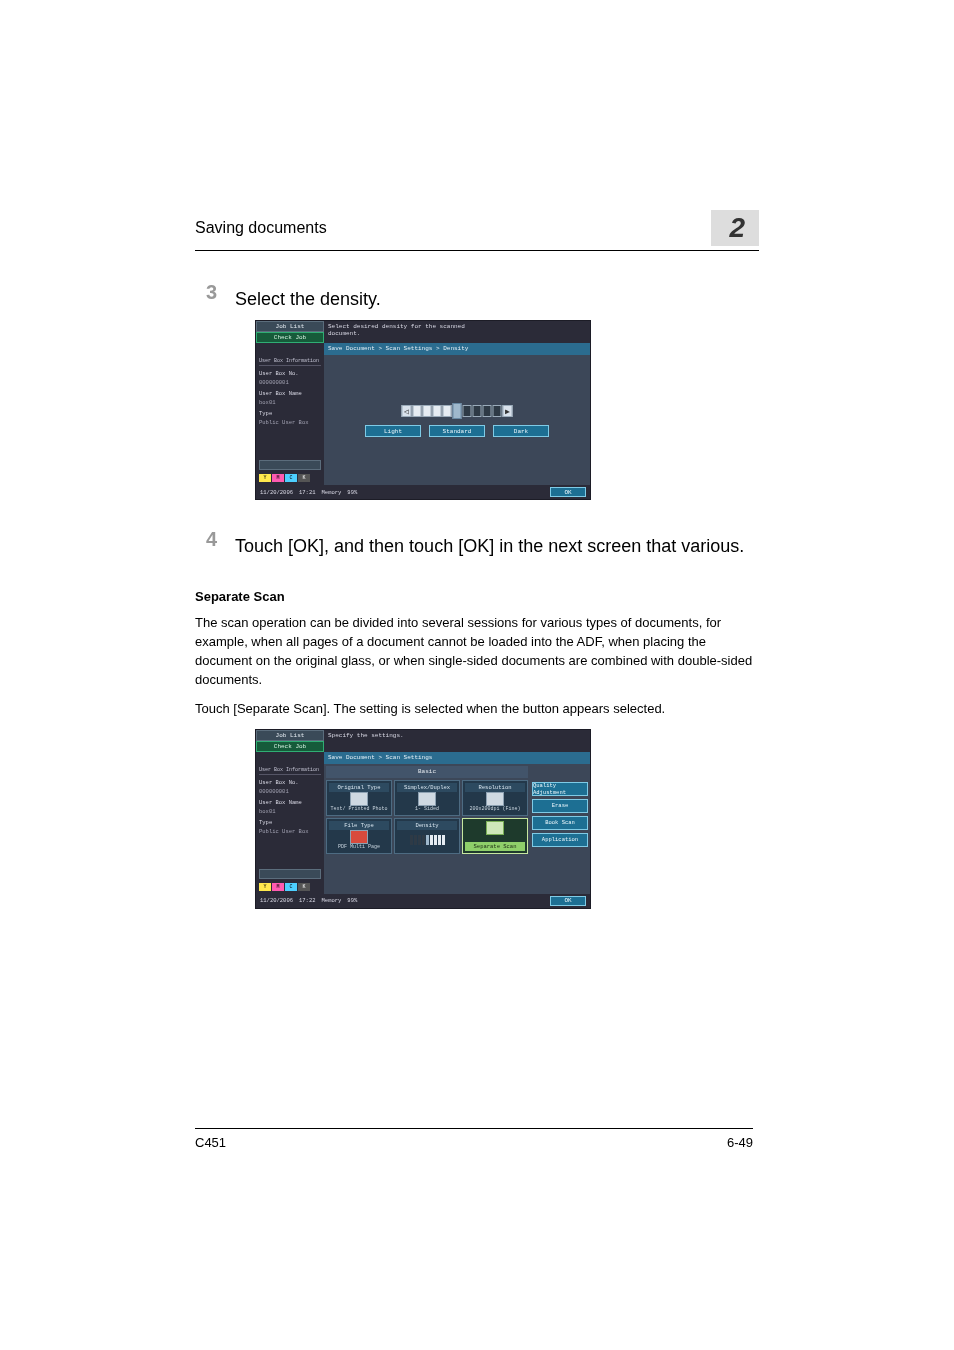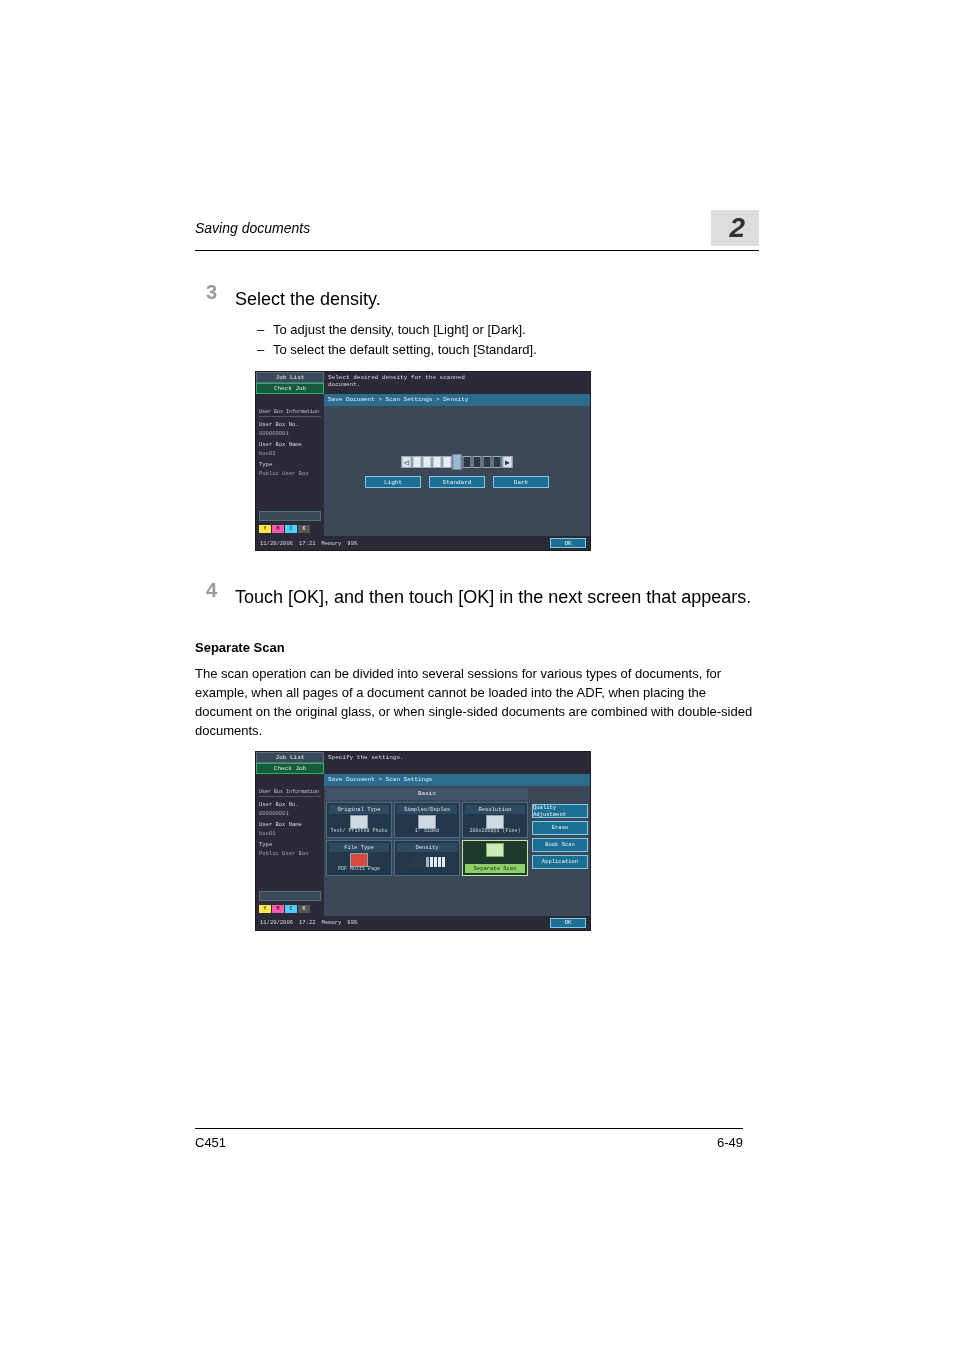--- a/index.html
+++ b/index.html
@@ -16,22 +16,21 @@
   }
   .header-row {
     display: flex;
     justify-content: space-between;
     align-items: center;
     border-bottom: 1px solid #000;
     padding-bottom: 4px;
     margin-bottom: 30px;
   }
   .header-left {
-    font-size: 14px;
-    font-style: italic;
+    font-size: 16px;
   }
   .header-right {
     background: #ddd;
     font-size: 28px;
     font-weight: bold;
     font-style: italic;
     padding: 2px 14px 2px 18px;
     color: #333;
   }
   .step-row {
@@ -75,21 +74,21 @@
   }
   .body-para {
     font-size: 13px;
     line-height: 1.45;
     margin-bottom: 10px;
   }
   .footer-row {
     position: absolute;
     bottom: 200px;
     left: 195px;
-    right: 211px;
+    right: 201px;
     display: flex;
     justify-content: space-between;
     border-top: 1px solid #000;
     padding-top: 6px;
     font-size: 13px;
   }
 
   
   .mfp {
     width: 336px;
@@ -353,24 +352,20 @@
 
   <div class="header-row">
     <div class="header-left">Saving documents</div>
     <div class="header-right">2</div>
   </div>
 
   <div class="step-row">
     <div class="step-num">3</div>
     <div class="step-text">Select the density.</div>
   </div>
-  <ul class="bullet-list">
-    <li>To adjust the density, touch [Light] or [Dark].</li>
-    <li>To select the default setting, touch [Standard].</li>
-  </ul>
 
   <div class="mfp">
     <div class="mfp-topbar">
       <div class="mfp-jobtabs">
         <div class="joblist">Job List</div>
         <div class="checkjob">Check Job</div>
       </div>
       <div class="mfp-instr">
         <span>Select desired density for the scanned</span><br>
         <span>document.</span>
@@ -422,25 +417,26 @@
       <span>17:21</span>
       <span>Memory</span>
       <span>99%</span>
       <div class="spacer"></div>
       <div class="ok">OK</div>
     </div>
   </div>
 
   <div class="step-row">
     <div class="step-num">4</div>
-    <div class="step-text">Touch [OK], and then touch [OK] in the next screen that appears.</div>
+    <div class="step-text">Touch [OK], and then touch [OK] in the next screen that various.</div>
   </div>
 
   <div class="section-heading">Separate Scan</div>
   <p class="body-para">The scan operation can be divided into several sessions for various types of documents, for example, when all pages of a document cannot be loaded into the ADF, when placing the document on the original glass, or when single-sided documents are combined with double-sided documents.</p>
+  <p class="body-para">Touch [Separate Scan]. The setting is selected when the button appears selected.</p>
 
   <div class="mfp">
     <div class="mfp-topbar">
       <div class="mfp-jobtabs">
         <div class="joblist">Job List</div>
         <div class="checkjob">Check Job</div>
       </div>
       <div class="mfp-instr">Specify the settings.</div>
     </div>
     <div class="mfp-breadcrumb">Save Document &gt; Scan Settings</div>

